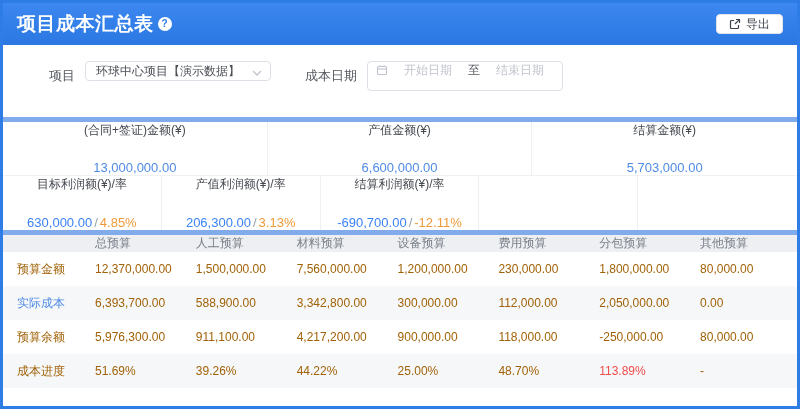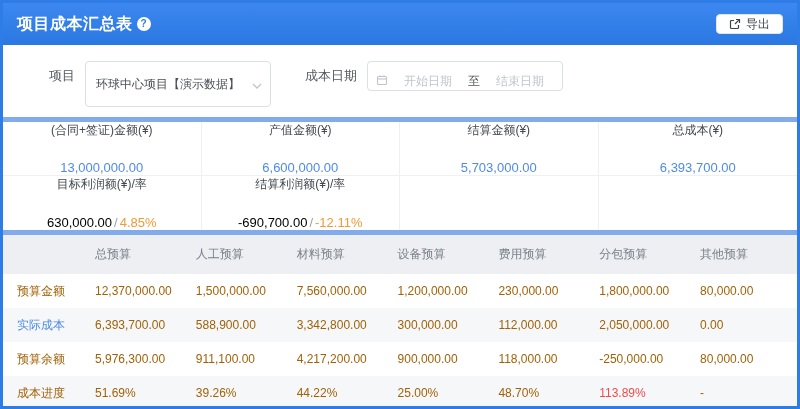--- a/index.html
+++ b/index.html
@@ -14,21 +14,21 @@
   }
 
   
   .titlebar {
     height: 42px; flex: 0 0 42px;
     background: linear-gradient(180deg, #3c87f0 0%, #2b78e2 100%);
     display: flex; align-items: center; justify-content: space-between;
     padding: 0 14px;
   }
   .title-wrap { display: flex; align-items: center; gap: 4px; }
-  .page-title { color: #ffffff; font-size: 16px; font-weight: bold; letter-spacing: .5px; }
+  .page-title { color: #ffffff; font-size: 19px; font-weight: bold; letter-spacing: .5px; }
   .help-badge {
     width: 14px; height: 14px; border-radius: 50%;
     background: #ffffff; color: #2e7de6;
     font-size: 10px; font-weight: bold; line-height: 14px; text-align: center;
     display: inline-block; cursor: pointer;
   }
   .export-btn {
     background: #ffffff; border: 1px solid #e2e5ea; border-radius: 4px;
     height: 20px; padding: 0 12px;
     display: flex; align-items: center; gap: 5px;
@@ -36,55 +36,55 @@
   }
   .export-btn svg { display: block; }
 
   
   .filter-panel {
     background: #ffffff; flex: 0 0 72px;
     display: flex; align-items: flex-start; padding: 16px 0 0 46px; gap: 10px;
   }
   .filter-label { font-size: 13px; color: #54585f; line-height: 30px; }
   .select-box {
-    width: 186px; height: 46px; border: 1px solid #dcdfe6; border-radius: 4px;
+    width: 186px; height: 20px; border: 1px solid #dcdfe6; border-radius: 4px;
     display: flex; align-items: center; justify-content: space-between;
     padding: 0 8px 0 10px; cursor: pointer; margin-right: 24px;
   }
   .select-value { font-size: 12px; color: #4a4e55; white-space: nowrap; overflow: hidden; }
   .daterange-box {
     width: 196px; height: 30px; border: 1px solid #dcdfe6; border-radius: 4px;
-    display: flex; align-items: flex-end; padding: 0 8px; gap: 6px;
+    display: flex; align-items: flex-start; padding: 0 8px; gap: 6px;
   }
   .dr-placeholder { font-size: 12px; color: #c0c4cc; flex: 1; text-align: center; cursor: text; }
   .dr-sep { font-size: 12px; color: #54585f; }
 
   
   .summary-panel { background: #ffffff; flex: 0 0 108px; margin-top: 5px; }
   .summary-row { display: flex; height: 54px; }
   .summary-row.first { border-bottom: 1px solid #eef0f4; }
   .card {
     flex: 1 1 20%;
     display: flex; flex-direction: column; align-items: center; justify-content: space-between;
     gap: 5px; border-right: 1px solid #eef0f4;
   }
   .card:last-child { border-right: none; }
   .card-label { font-size: 12px; color: #44484f; }
   .card-value { font-size: 13px; color: #4f8be6; }
   .card-rate-wrap { font-size: 13px; }
-  .amount { color: #000000; }
+  .amount { color: #3b82f6; }
   .slash { color: #9aa0a8; padding: 0 2px; }
   .rate { color: #f09a38; }
 
   
   .table-panel { background: #ffffff; flex: 1 1 auto; margin-top: 5px; overflow: hidden; }
   table { width: 100%; border-collapse: collapse; table-layout: fixed; }
   col.c-label { width: 88px; }
   thead th {
-    background: #edeff3; height: 39px;
+    background: #edeff3; height: 17px;
     font-size: 12px; font-weight: normal; color: #7a7f88;
     text-align: left; padding: 0 4px;
   }
   thead th:first-child { padding-left: 14px; }
   tbody td {
     height: 34px; font-size: 12px; color: #a16207;
     text-align: left; padding: 0 4px; white-space: nowrap;
   }
   tbody td:first-child { padding-left: 14px; }
   tbody tr:nth-child(even) { background: #f6f7f9; }
@@ -144,29 +144,29 @@
         <span class="card-value">13,000,000.00</span>
       </div>
       <div class="card">
         <span class="card-label">产值金额(¥)</span>
         <span class="card-value">6,600,000.00</span>
       </div>
       <div class="card">
         <span class="card-label">结算金额(¥)</span>
         <span class="card-value">5,703,000.00</span>
       </div>
-      <div class="card">
-        <span class="card-label">总成本(¥)</span>
-        <span class="card-value">6,393,700.00</span>
-      </div>
     </div>
     <div class="summary-row">
       <div class="card">
         <span class="card-label">目标利润额(¥)/率</span>
         <span class="card-rate-wrap"><span class="amount">630,000.00</span><span class="slash">/</span><span class="rate">4.85%</span></span>
+      </div>
+      <div class="card">
+        <span class="card-label">产值利润额(¥)/率</span>
+        <span class="card-rate-wrap"><span class="amount">206,300.00</span><span class="slash">/</span><span class="rate">3.13%</span></span>
       </div>
       <div class="card">
         <span class="card-label">结算利润额(¥)/率</span>
         <span class="card-rate-wrap"><span class="amount">-690,700.00</span><span class="slash">/</span><span class="rate">-12.11%</span></span>
       </div>
       <div class="card"></div>
       <div class="card"></div>
     </div>
   </div>
 

